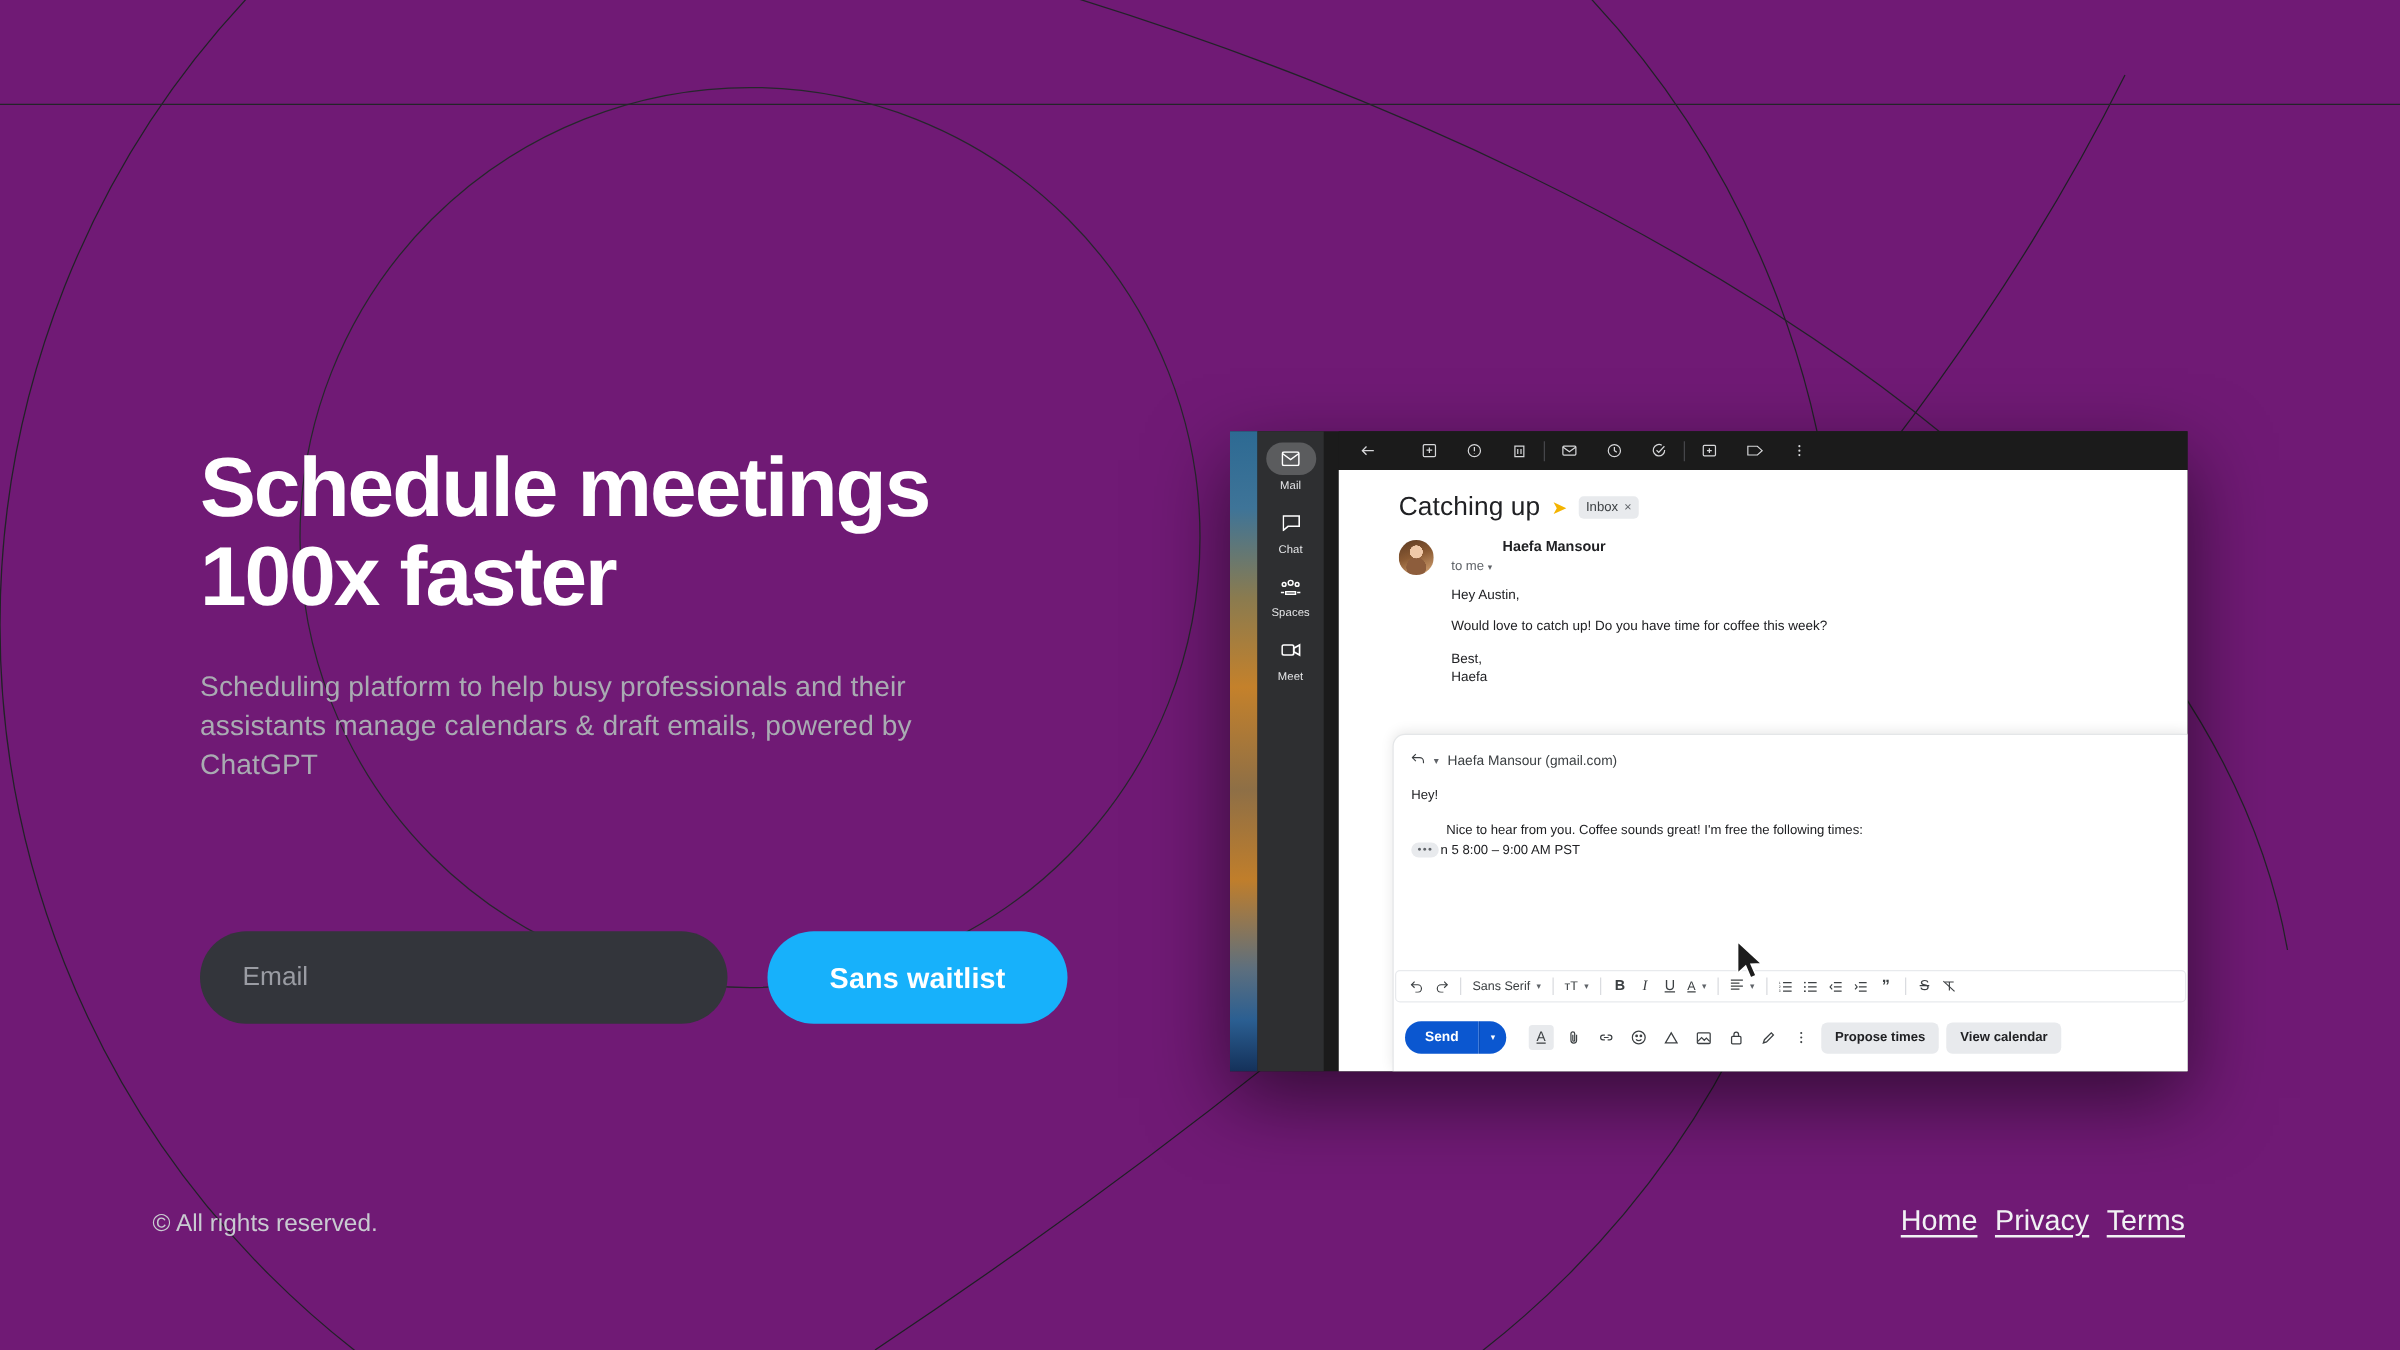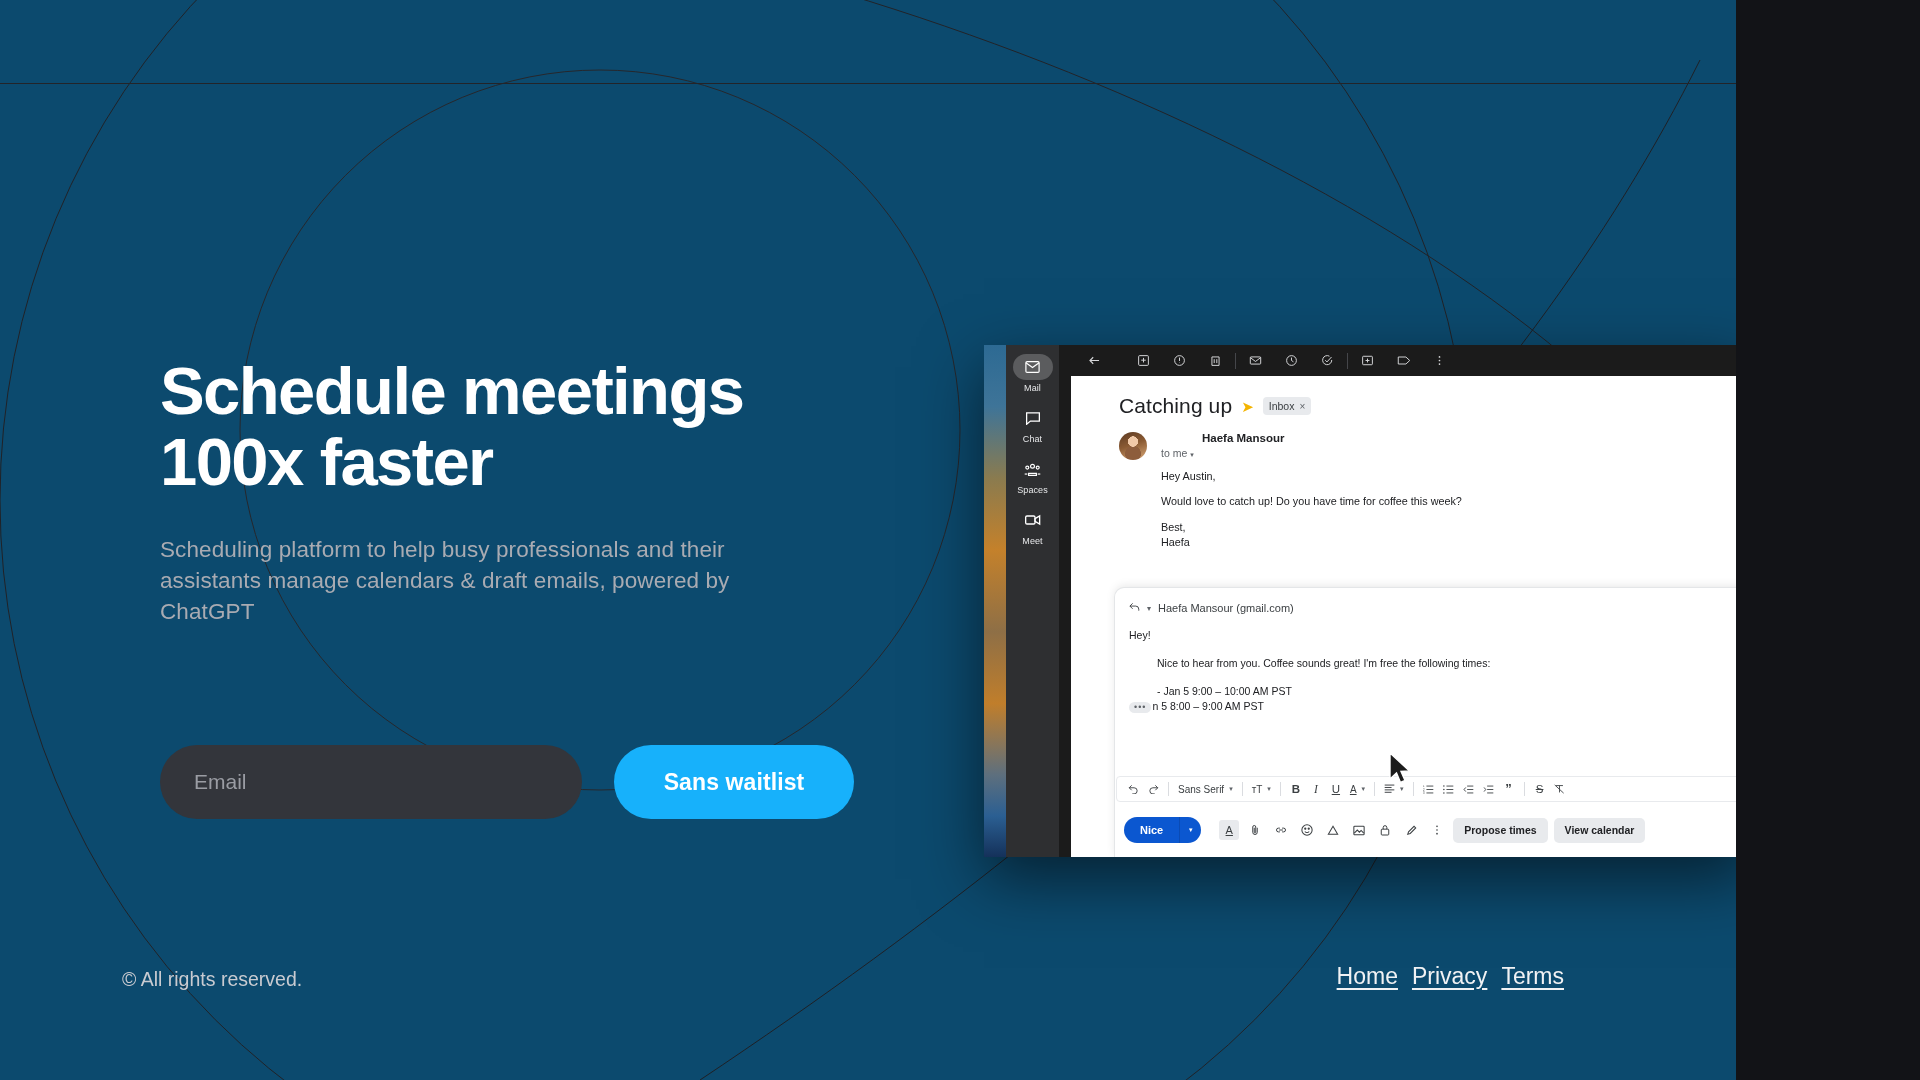--- a/index.html
+++ b/index.html
@@ -3,21 +3,21 @@
 <meta charset="utf-8">
 <title>Schedule meetings 100x faster</title>
 <style>
   * { margin:0; padding:0; box-sizing:border-box; }
   html, body {
     width:1920px; height:1080px;
     background:#121317;
     font-family:"Liberation Sans", sans-serif;
     overflow:hidden;
   }
-  .page { position:relative; width:1736px; height:1080px; background:#0c4a6e; overflow:hidden; }
+  .page { position:relative; width:1920px; height:1080px; background:#701a75; overflow:hidden; }
 
   
   .arcs { position:absolute; inset:0; pointer-events:none; }
 
   
   .topbar {
     position:absolute; top:0; left:0; width:1920px; height:84px;
     border-bottom:1px solid #232429;
   }
 
@@ -392,21 +392,20 @@
                   <path d="M1.5 6.5H11a5 5 0 0 1 5 5V14"></path>
                 </svg>
             </span>
             <span class="caret">▾</span>
             <span>Haefa Mansour (gmail.com)</span>
           </div>
 
           <div class="compose-body">
             <p>Hey!</p>
             <p class="gap">Nice to hear from you. Coffee sounds great! I'm free the following times:</p>
-            <p class="gap">- Jan 5 9:00 – 10:00 AM PST</p>
             <p>
               <span class="ellipsis-chip">•••</span><span>n 5 8:00 – 9:00 AM PST</span>
             </p>
           </div>
 
           <div class="fmt-bar">
             <div class="fmt-btn">
               <svg width="11" height="10" viewBox="0 0 18 16" fill="none" stroke="#3c4043" stroke-width="1.5">
                   <path d="M6 2L2 6l4 4"></path>
                   <path d="M2 6h8a5 5 0 0 1 0 10H7"></path>
@@ -480,21 +479,21 @@
             <div class="fmt-btn">
               <svg width="11" height="10" viewBox="0 0 16 14" stroke="#3c4043" stroke-width="1.3" fill="none">
                   <path d="M3 2h10M8 2v10"></path>
                   <path d="M1 1l13 12"></path>
                 </svg>
             </div>
           </div>
 
           <div class="send-bar">
             <div style="display:flex">
-              <button class="send-btn">Nice</button>
+              <button class="send-btn">Send</button>
               <button class="send-caret">▾</button>
             </div>
             <div style="width:6px"></div>
             <div class="sb-btn sel" style="text-decoration:underline;font-size:11px">A</div>
             <div class="sb-btn">
               <svg width="10" height="12" viewBox="0 0 12 16" fill="none" stroke="#3c4043" stroke-width="1.3">
                   <path d="M9 5v6a3 3 0 0 1-6 0V4a2 2 0 0 1 4 0v7a1 1 0 0 1-2 0V5"></path>
                 </svg>
             </div>
             <div class="sb-btn">

